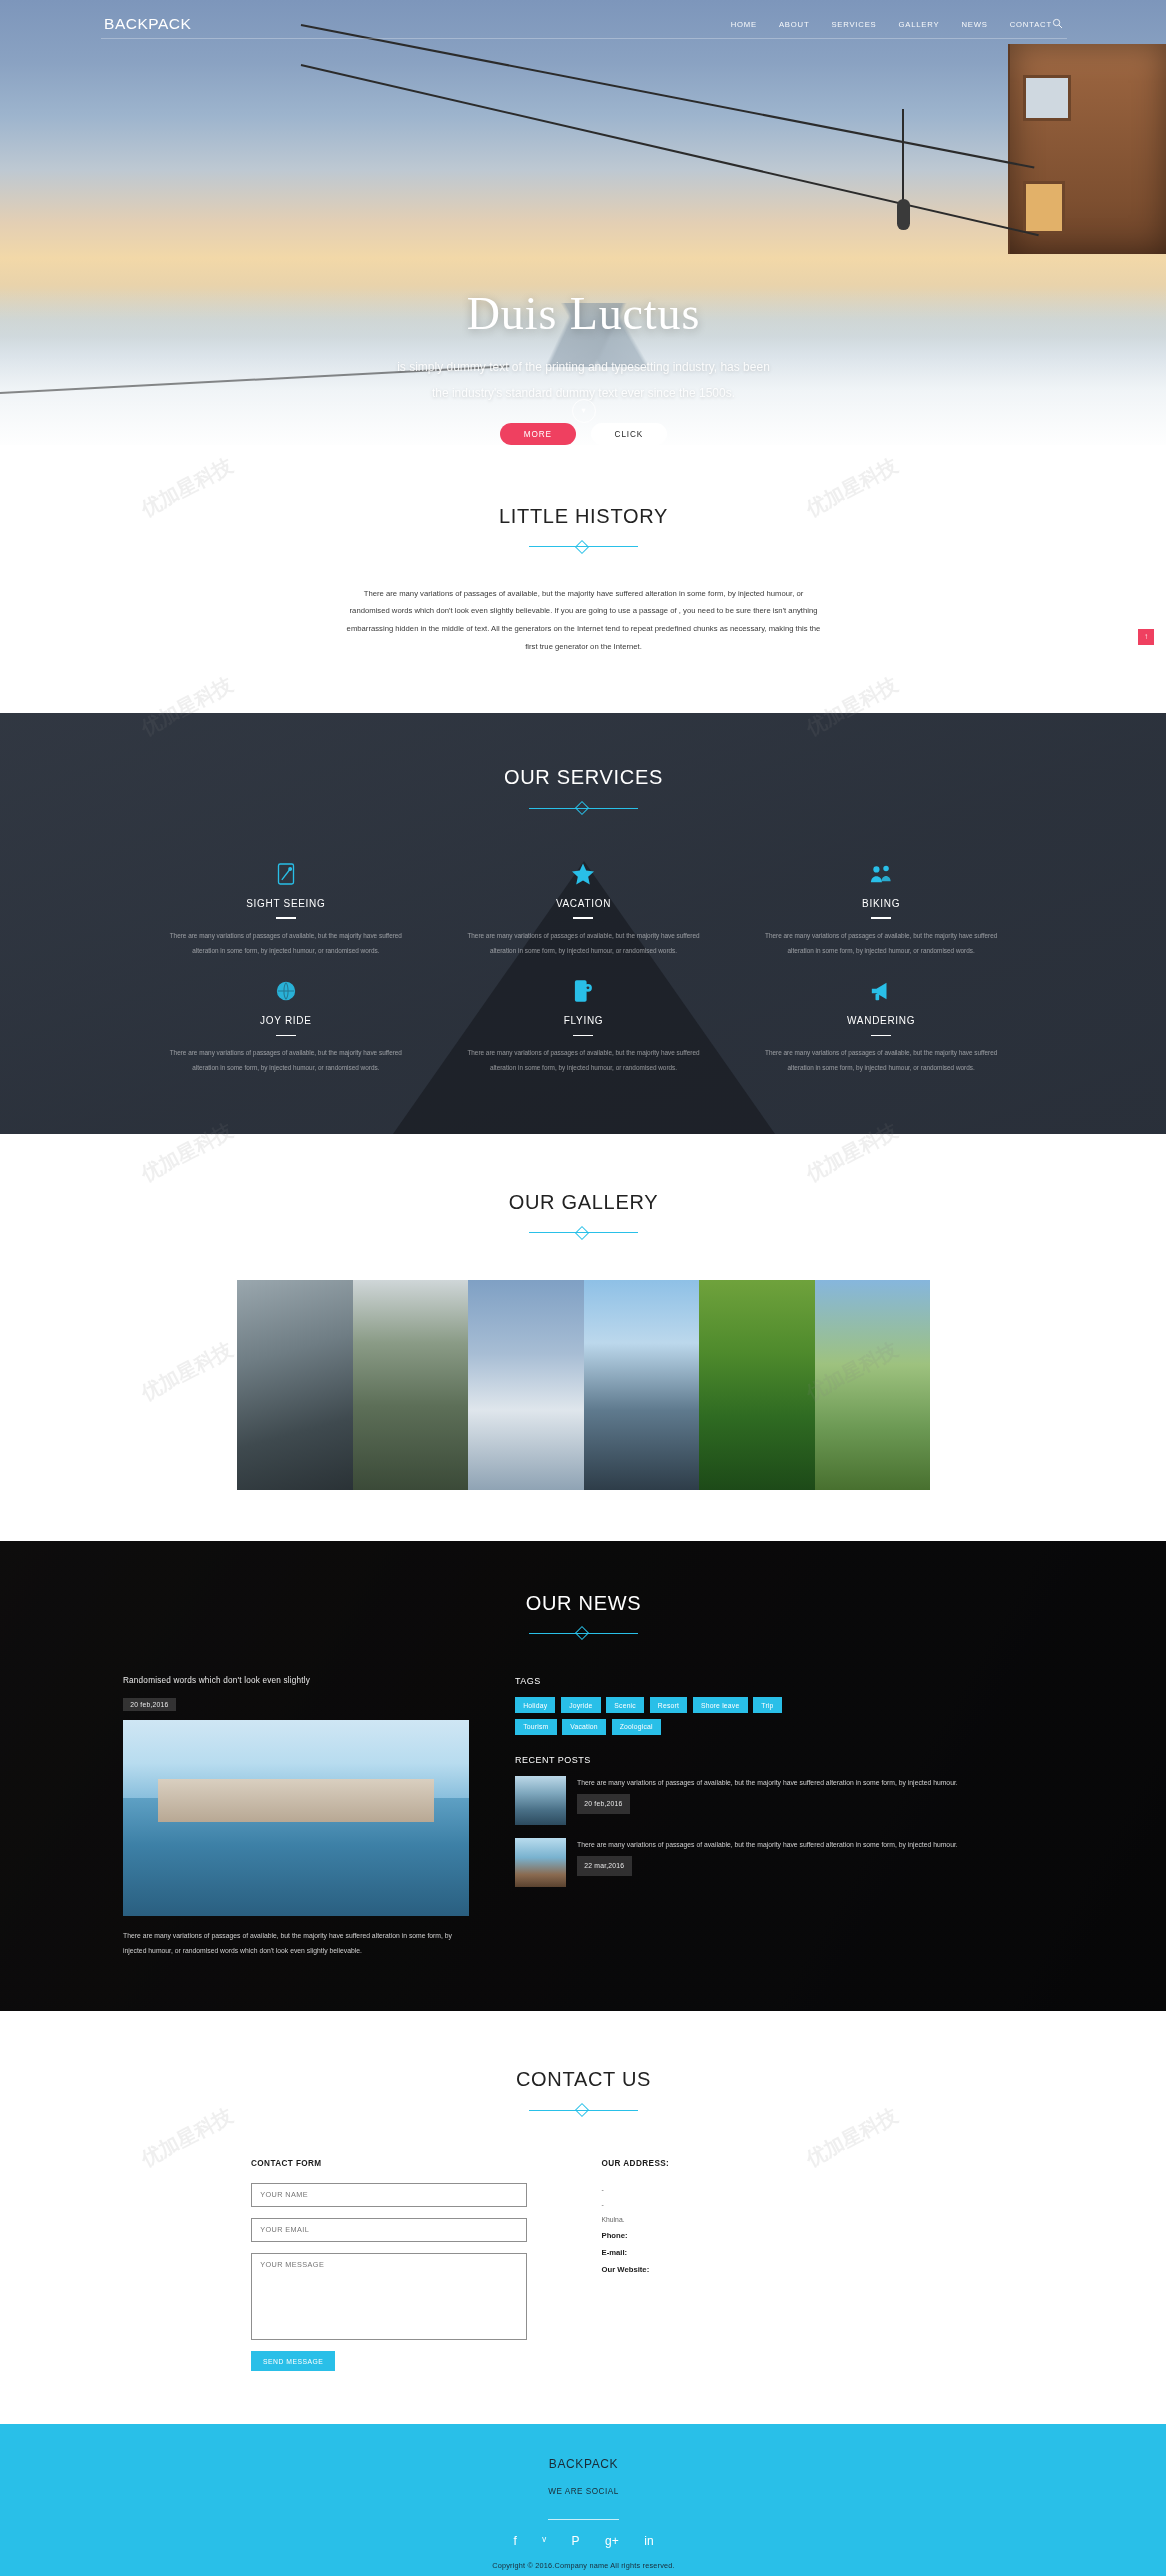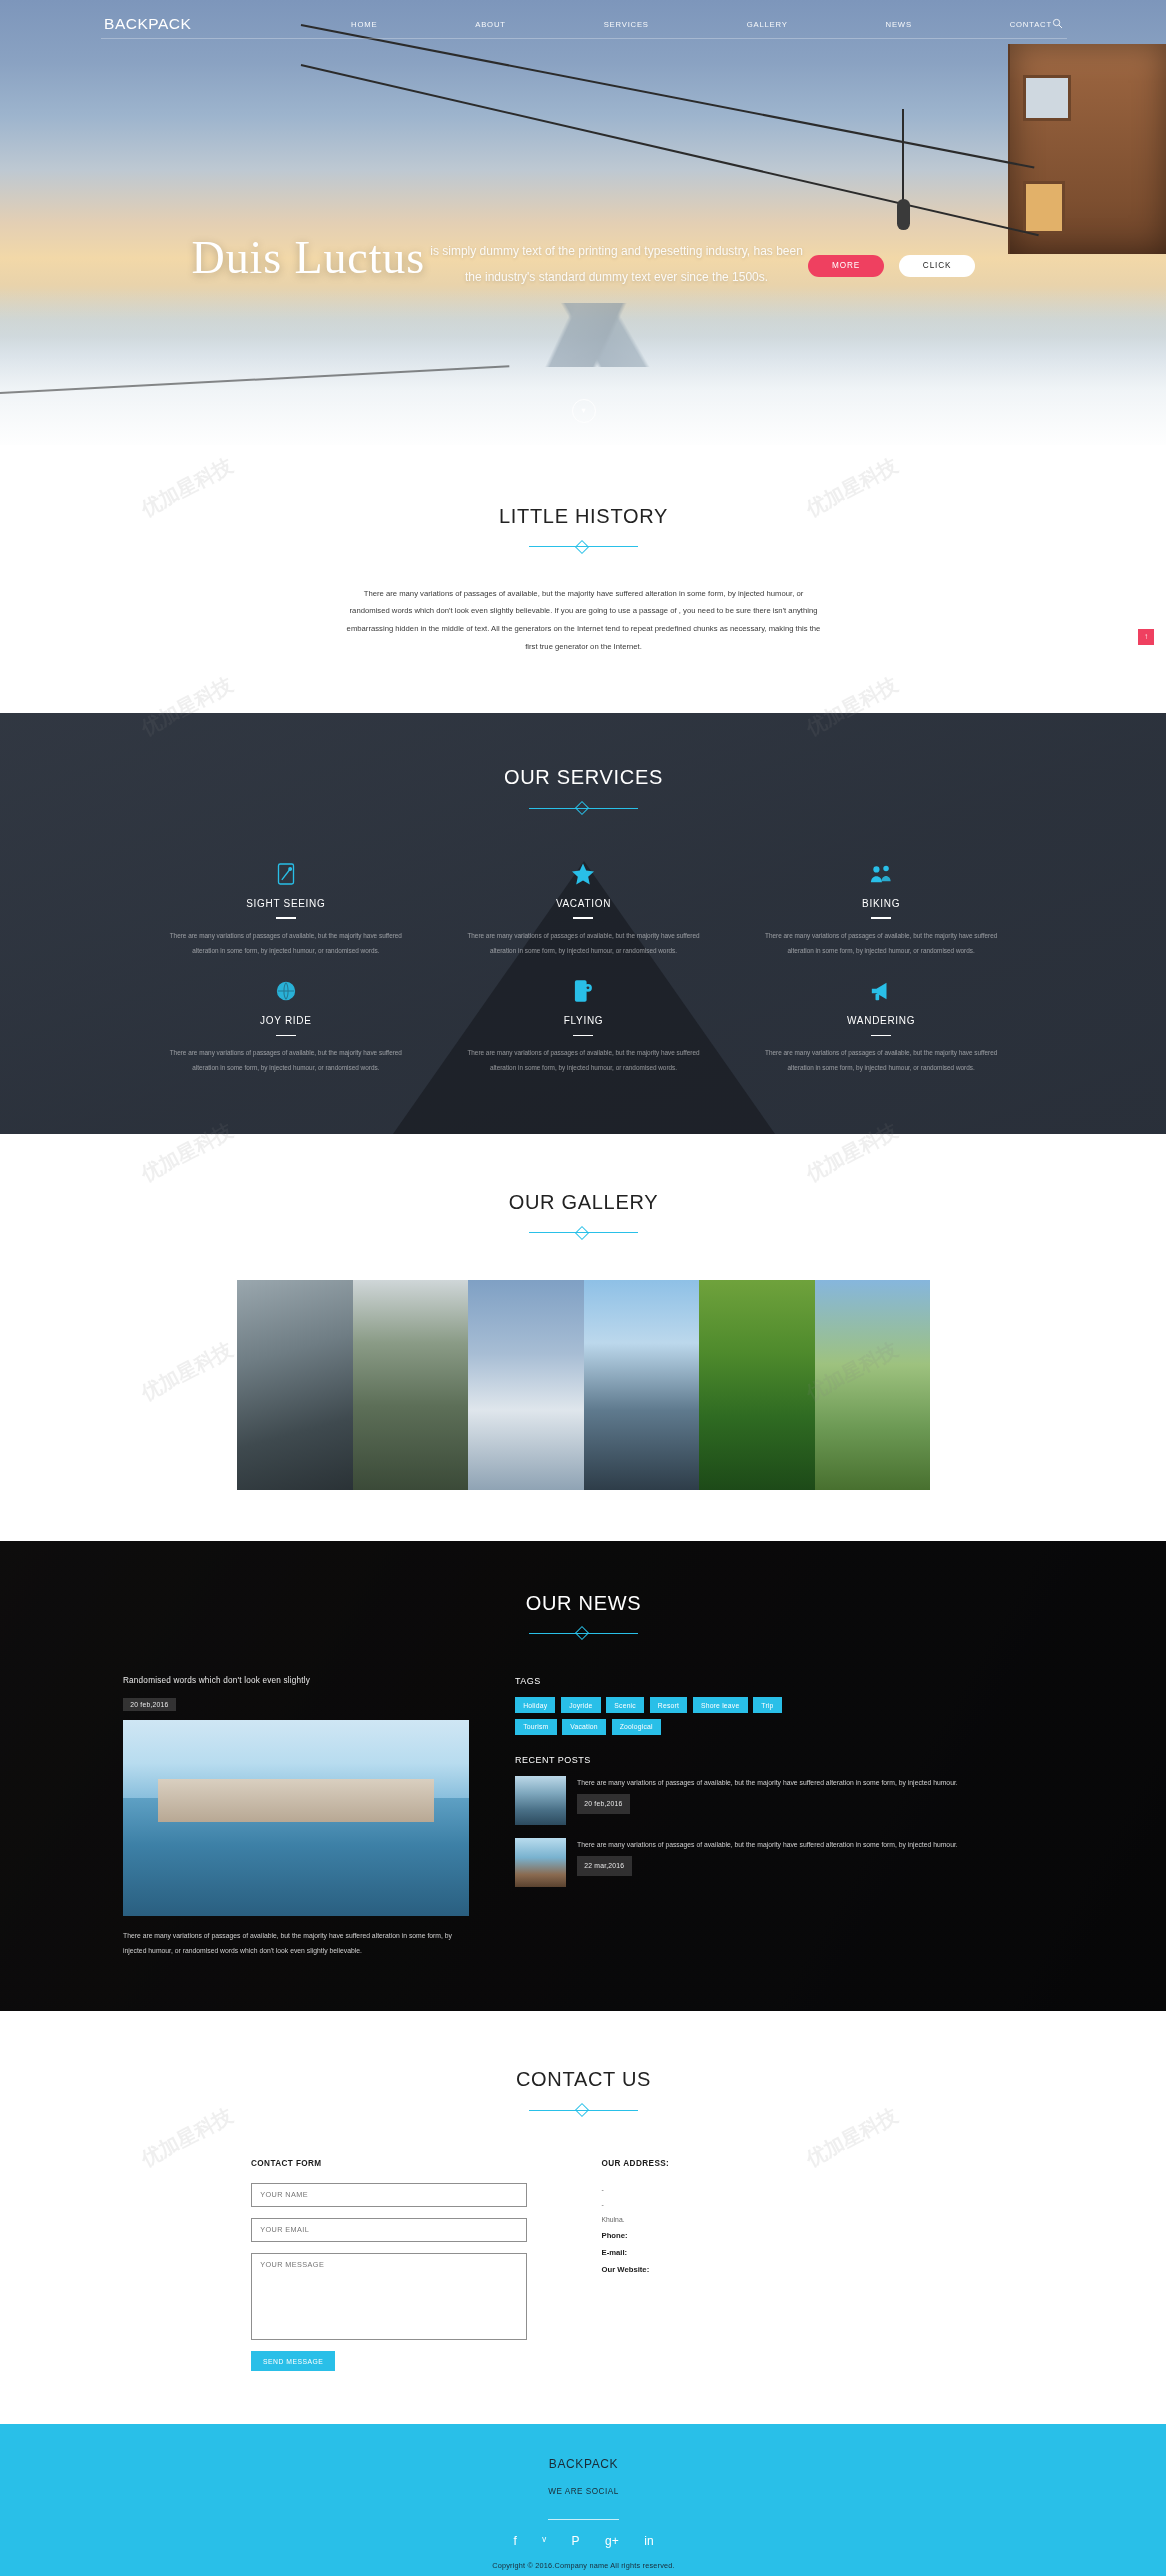--- a/index.html
+++ b/index.html
@@ -76,32 +76,32 @@
   }
   .topbar-inner {
     width: 966px; margin: 0 auto; display:flex; align-items:center;
     border-bottom: 0.9px solid rgba(255,255,255,.28);
     height:100%;
   }
   .brand {
     color:#fff; font-size:15.5px; letter-spacing:0.5px; font-weight:400;
     margin-left: 3.6px; width: 201px;
   }
-  .mainnav { display:flex; gap:22px; flex:1; justify-content:space-between; margin-left:46px;}
+  .mainnav { display:flex; gap:22px; flex:1; justify-content:flex-end; margin-left:62px;}
   .mainnav a {
     color:#ffffff; text-decoration:none; font-size:7.7px; letter-spacing:0.8px;
     opacity:.95;
   }
   .search-icon { margin-left:auto; margin-right:3.6px; opacity:.9; }
 
   
   .hero-content {
     position:absolute; left:0; right:0; top:0; bottom:0;
-    display:flex; flex-direction:row; align-items:center;
-    justify-content:center; padding-top:70px; z-index:10;
+    display:flex; flex-direction:column; align-items:center;
+    justify-content:flex-end; padding-top:70px; z-index:10;
   }
   .hero-title {
     font-family:"Liberation Serif", serif;
     color:#ffffff; font-size:46px; font-weight:400; letter-spacing:0.9px;
     text-shadow: 0 1.8px 9px rgba(0,0,0,.25);
   }
   .hero-sub {
     color:rgba(255,255,255,.9); font-size:12px; line-height:2.15;
     width: 383px; text-align:center; margin-top:15px;
     text-shadow: 0 0.9px 3.6px rgba(0,0,0,.18);

